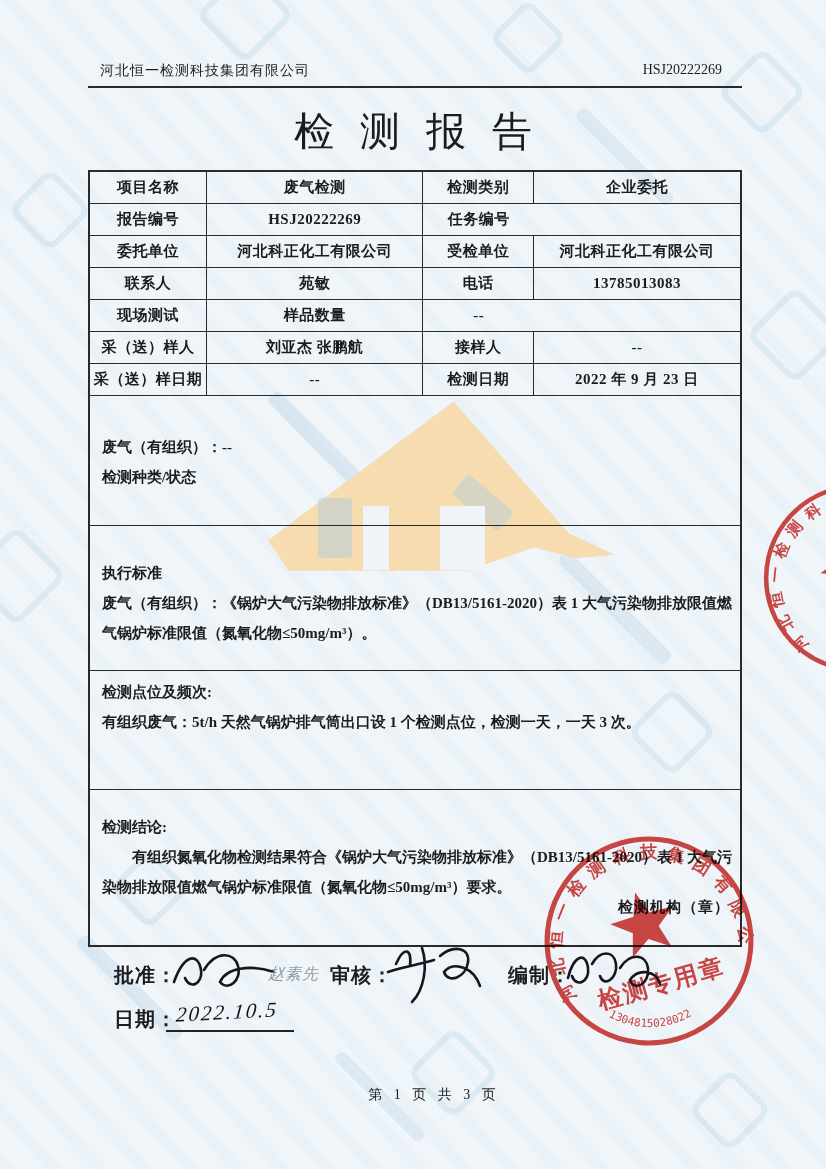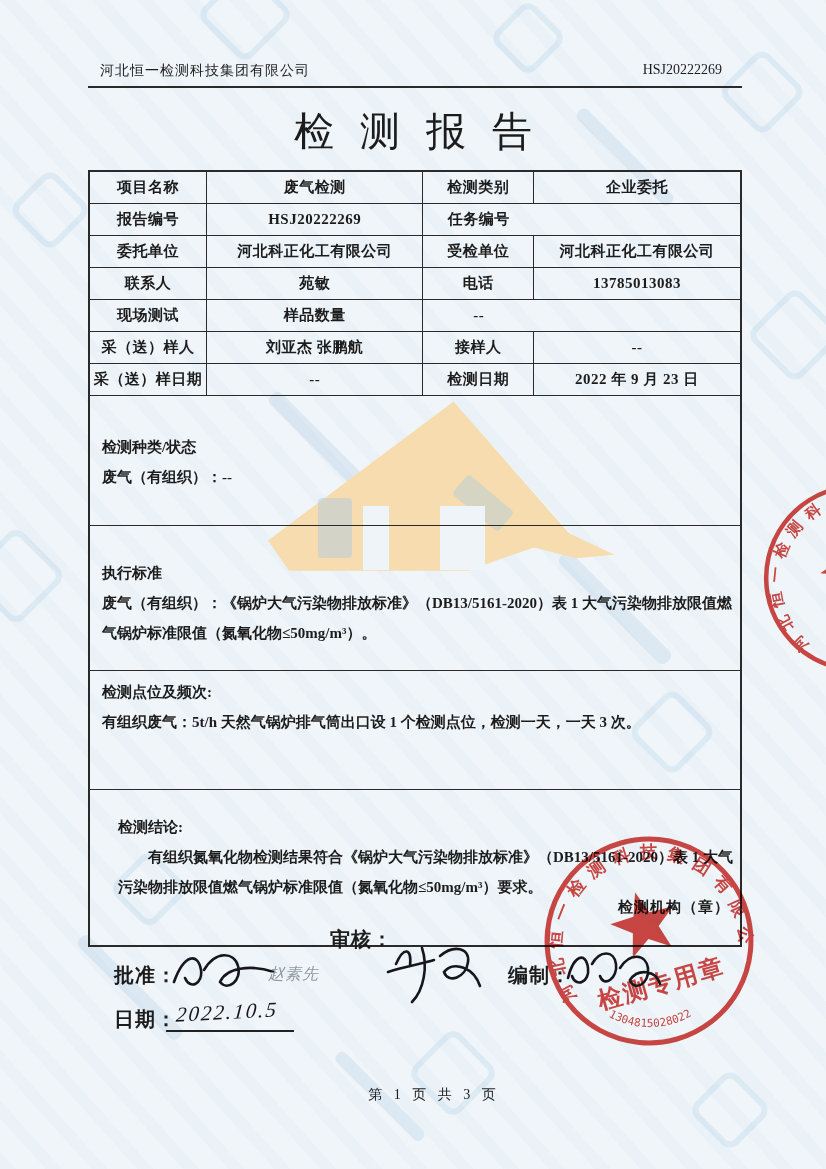--- a/index.html
+++ b/index.html
@@ -37,21 +37,21 @@
 
   .report-table { position:absolute; left:88px; top:170px; width:654px; height:777px;
     border:2px solid #2a2a2a; font-size:15px;font-weight:bold; }
   .trow { display:grid; grid-template-columns:18% 33.3% 17% 31.7%; height:32px;
     border-bottom:1px solid #2a2a2a; }
   .tcell { display:flex; align-items:center; justify-content:center;
     border-right:1px solid #2a2a2a; text-align:center; letter-spacing:0.5px; }
   .tcell:last-child { border-right:none; }
   .sec { position:relative; border-bottom:1px solid #2a2a2a; padding:0 4px 0 12px;
     line-height:30px; }
-  .sec:last-child { border-bottom:none;margin-left:16px; }
+  .sec:last-child { border-bottom:none; }
   .sec-a { height:130px; padding-top:36px; }
   .sec-b { height:145px; padding-top:32px; }
   .sec-c { height:119px; padding-top:6px; }
   .sec-d { height:149px; padding-top:22px; }
   .indent { text-indent:2em; }
   .agency { position:absolute; right:10px; top:102px; font-size:15px; letter-spacing:1px; }
 
   .stamp { position:absolute; mix-blend-mode:multiply; opacity:0.88; }
   .stamp-main { left:538px; top:830px; width:222px; height:222px; transform:rotate(-16deg); }
   .stamp-edge { left:758px; top:478px; width:200px; height:200px; transform:rotate(-32deg); }
@@ -136,22 +136,22 @@
       <div class="tcell">--</div>
     </div>
     <div class="trow">
       <div class="tcell">采（送）样日期</div>
       <div class="tcell">--</div>
       <div class="tcell">检测日期</div>
       <div class="tcell">2022 年 9 月 23 日</div>
     </div>
 
     <div class="sec sec-a">
+      <div>废气（有组织）：--</div>
       <div>检测种类/状态</div>
-      <div>废气（有组织）：--</div>
     </div>
     <div class="sec sec-b">
       <div>执行标准</div>
       <div>废气（有组织）：《锅炉大气污染物排放标准》（DB13/5161-2020）表 1 大气污染物排放限值燃气锅炉标准限值（氮氧化物≤50mg/m³）。</div>
     </div>
     <div class="sec sec-c">
       <div>检测点位及频次:</div>
       <div>有组织废气：5t/h 天然气锅炉排气筒出口设 1 个检测点位，检测一天，一天 3 次。</div>
     </div>
     <div class="sec sec-d">
@@ -191,21 +191,21 @@
     <text font-size="11" fill="#cf2f2b" font-family="DejaVu Sans Mono, monospace">
       <textPath href="#numArc2" startOffset="4">1304815028022</textPath>
     </text>
   </svg>
 
   <div class="sig-label" style="left:114px; top:962px;">批准：</div>
   <svg class="sig-svg" style="left:168px; top:942px;" width="112" height="58" viewBox="0 0 112 58">
     <path d="M6,40 C16,12 30,10 33,28 C35,42 22,48 17,36 M36,28 C48,8 66,10 70,24 C74,38 60,50 52,40 C58,26 82,22 106,30" fill="none" stroke="#16161c" stroke-width="2.6" stroke-linecap="round"></path>
   </svg>
   <div class="printed-name" style="left:268px; top:964px;">赵素先</div>
-  <div class="sig-label" style="left:330px; top:926px;">审核：</div>
+  <div class="sig-label" style="left:330px; top:962px;">审核：</div>
   <svg class="sig-svg" style="left:384px; top:938px;" width="100" height="72" viewBox="0 0 100 72">
     <path d="M12,26 C20,8 28,10 26,28 M4,34 C22,28 38,26 50,22 M38,10 C44,28 40,52 28,64 M56,18 C70,6 86,10 84,24 C82,40 64,46 60,34 C70,22 90,30 96,48" fill="none" stroke="#16161c" stroke-width="2.6" stroke-linecap="round"></path>
   </svg>
   <div class="sig-label" style="left:508px; top:962px;">编制：</div>
   <svg class="sig-svg" style="left:560px; top:942px;" width="104" height="60" viewBox="0 0 104 60">
     <path d="M8,36 C14,12 26,10 28,26 C30,40 16,46 12,34 M32,22 C40,8 54,8 56,22 C58,36 44,46 40,34 M60,26 C70,10 86,12 88,26 C90,42 74,50 70,38 C78,26 96,28 100,42" fill="none" stroke="#16161c" stroke-width="2.6" stroke-linecap="round"></path>
   </svg>
   <div class="sig-label" style="left:114px; top:1006px;">日期：</div>
   <div class="date-hand" style="left:176px; top:1000px;">2022.10.5</div>
   <div class="date-line" style="left:166px; top:1030px; width:128px;"></div>

